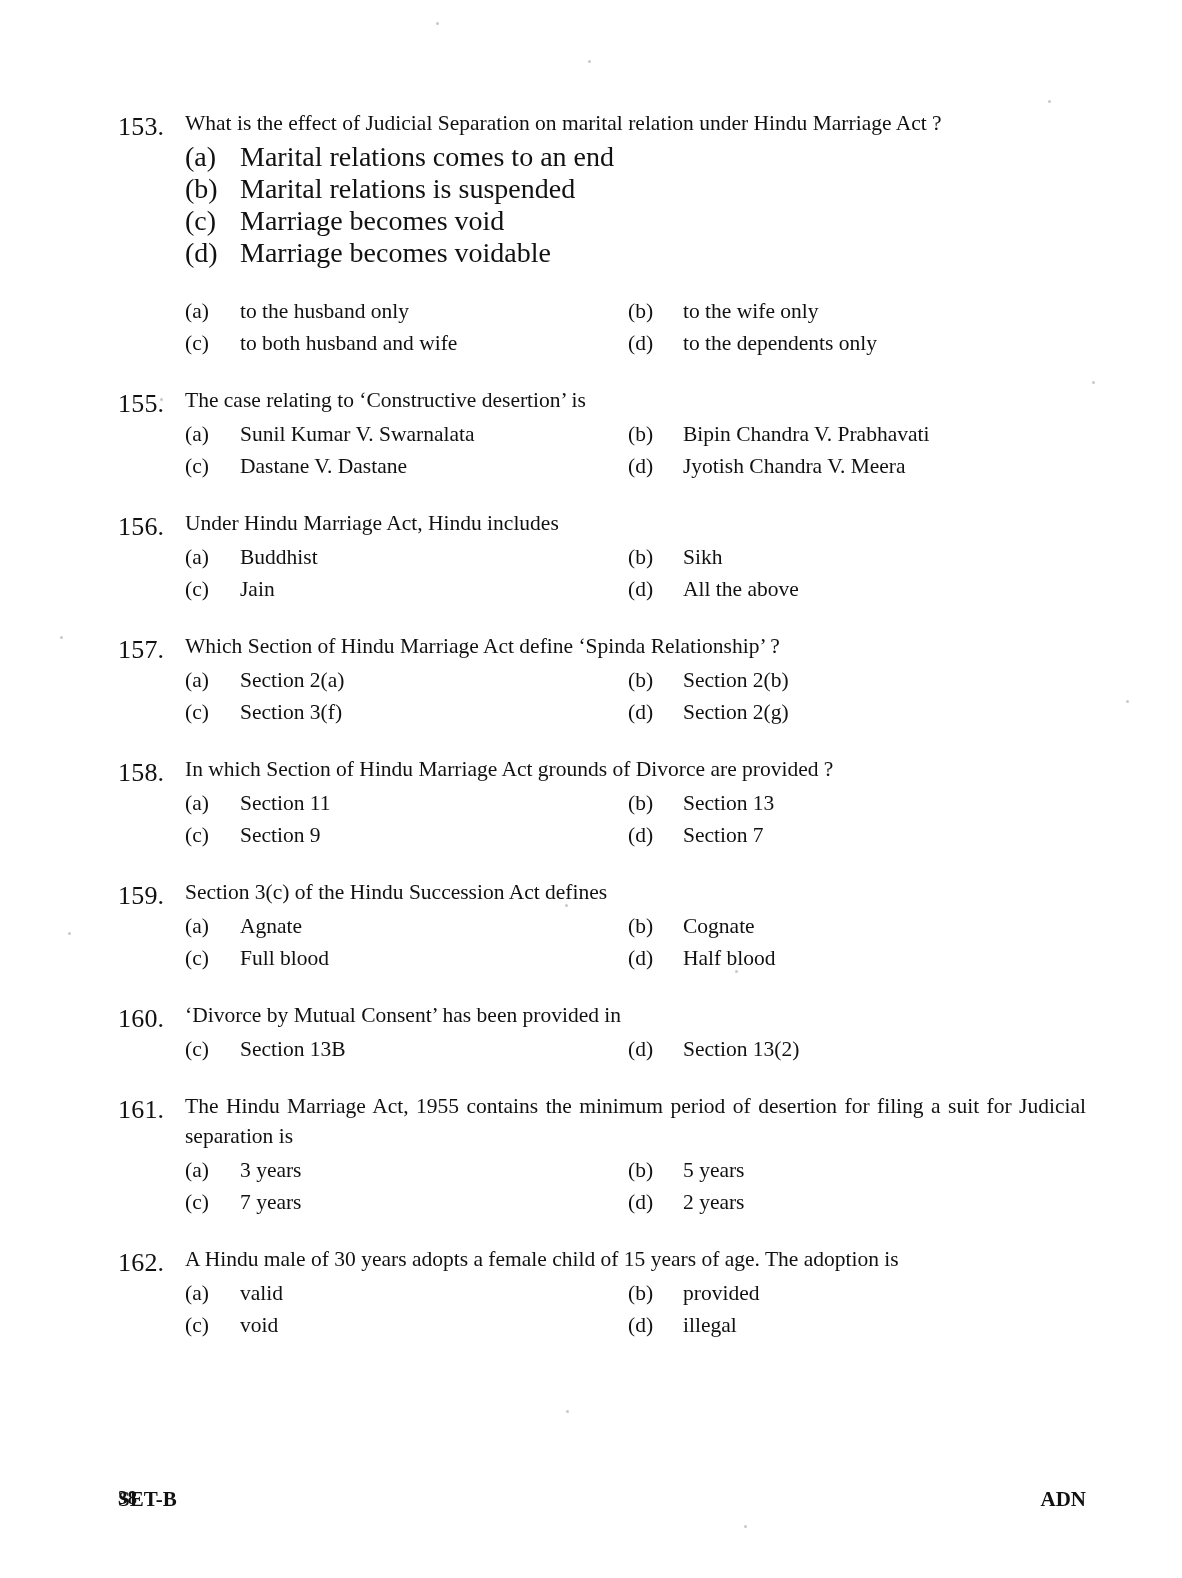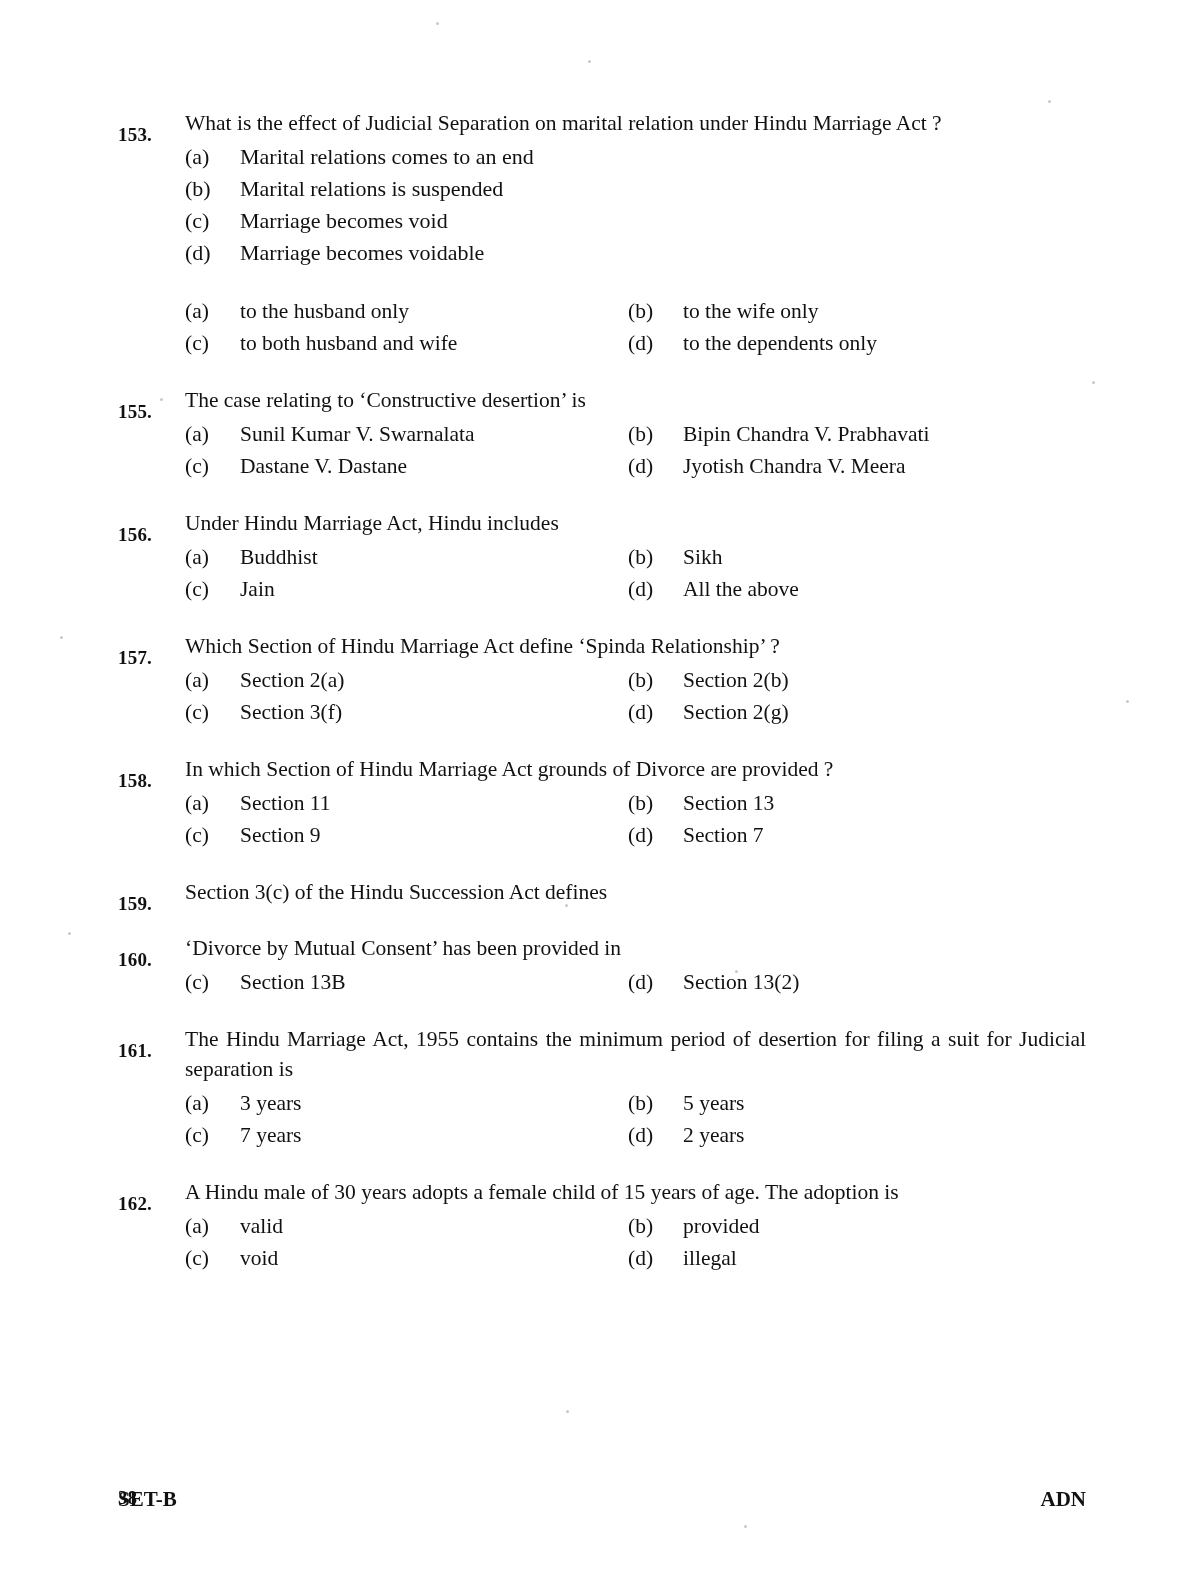--- a/index.html
+++ b/index.html
@@ -45,24 +45,24 @@
     font-size: 21.5px;
     line-height: 30px;
     text-align: justify;
     text-justify: inter-word;
   }
   .q-head.single { text-align: left; }
 
   .q-num {
     position: absolute;
     left: 0;
-    top: 12px;
+    top: 4px;
     width: 58px;
-    font-weight: bold;
-    font-size: 19px;
+    font-weight: normal;
+    font-size: 26px;
     letter-spacing: 0.2px;
   }
 
   .q-text {
     display: block;
   }
 
   
   .opts {
     position: relative;
@@ -89,21 +89,21 @@
     width: 55px;
   }
   .opt-text {
     display: inline-block;
   }
 
   
   .opt-stacked {
     position: relative;
     left: 67px;
-    font-size: 22px;
+    font-size: 28px;
     line-height: 32px;
     white-space: nowrap;
   }
 
   
   .footer {
     position: absolute;
     left: 118px;
     top: 1487px;
     width: 968px;
@@ -269,20 +269,38 @@
             <span class="opt-label">(d)</span><span class="opt-text">Section 7</span>
           </div>
         </div>
       </div>
     </div>
 
     <div class="q-block">
       <div class="q-head single">
         <span class="q-num">159.</span>
         <span class="q-text">Section 3(c) of the Hindu Succession Act defines</span>
+      </div>
+      <div class="opts">
+        <div class="opt-row">
+          <div class="opt col-left">
+            <span class="opt-label">(a)</span><span class="opt-text">Agnate</span>
+          </div>
+          <div class="opt col-right">
+            <span class="opt-label">(b)</span><span class="opt-text">Cognate</span>
+          </div>
+        </div>
+        <div class="opt-row">
+          <div class="opt col-left">
+            <span class="opt-label">(c)</span><span class="opt-text">Full blood</span>
+          </div>
+          <div class="opt col-right">
+            <span class="opt-label">(d)</span><span class="opt-text">Half blood</span>
+          </div>
+        </div>
       </div>
     </div>
 
     <div class="q-block">
       <div class="q-head single">
         <span class="q-num">160.</span>
         <span class="q-text">‘Divorce by Mutual Consent’ has been provided in</span>
       </div>
       <div class="opts">
         <div class="opt-row">

